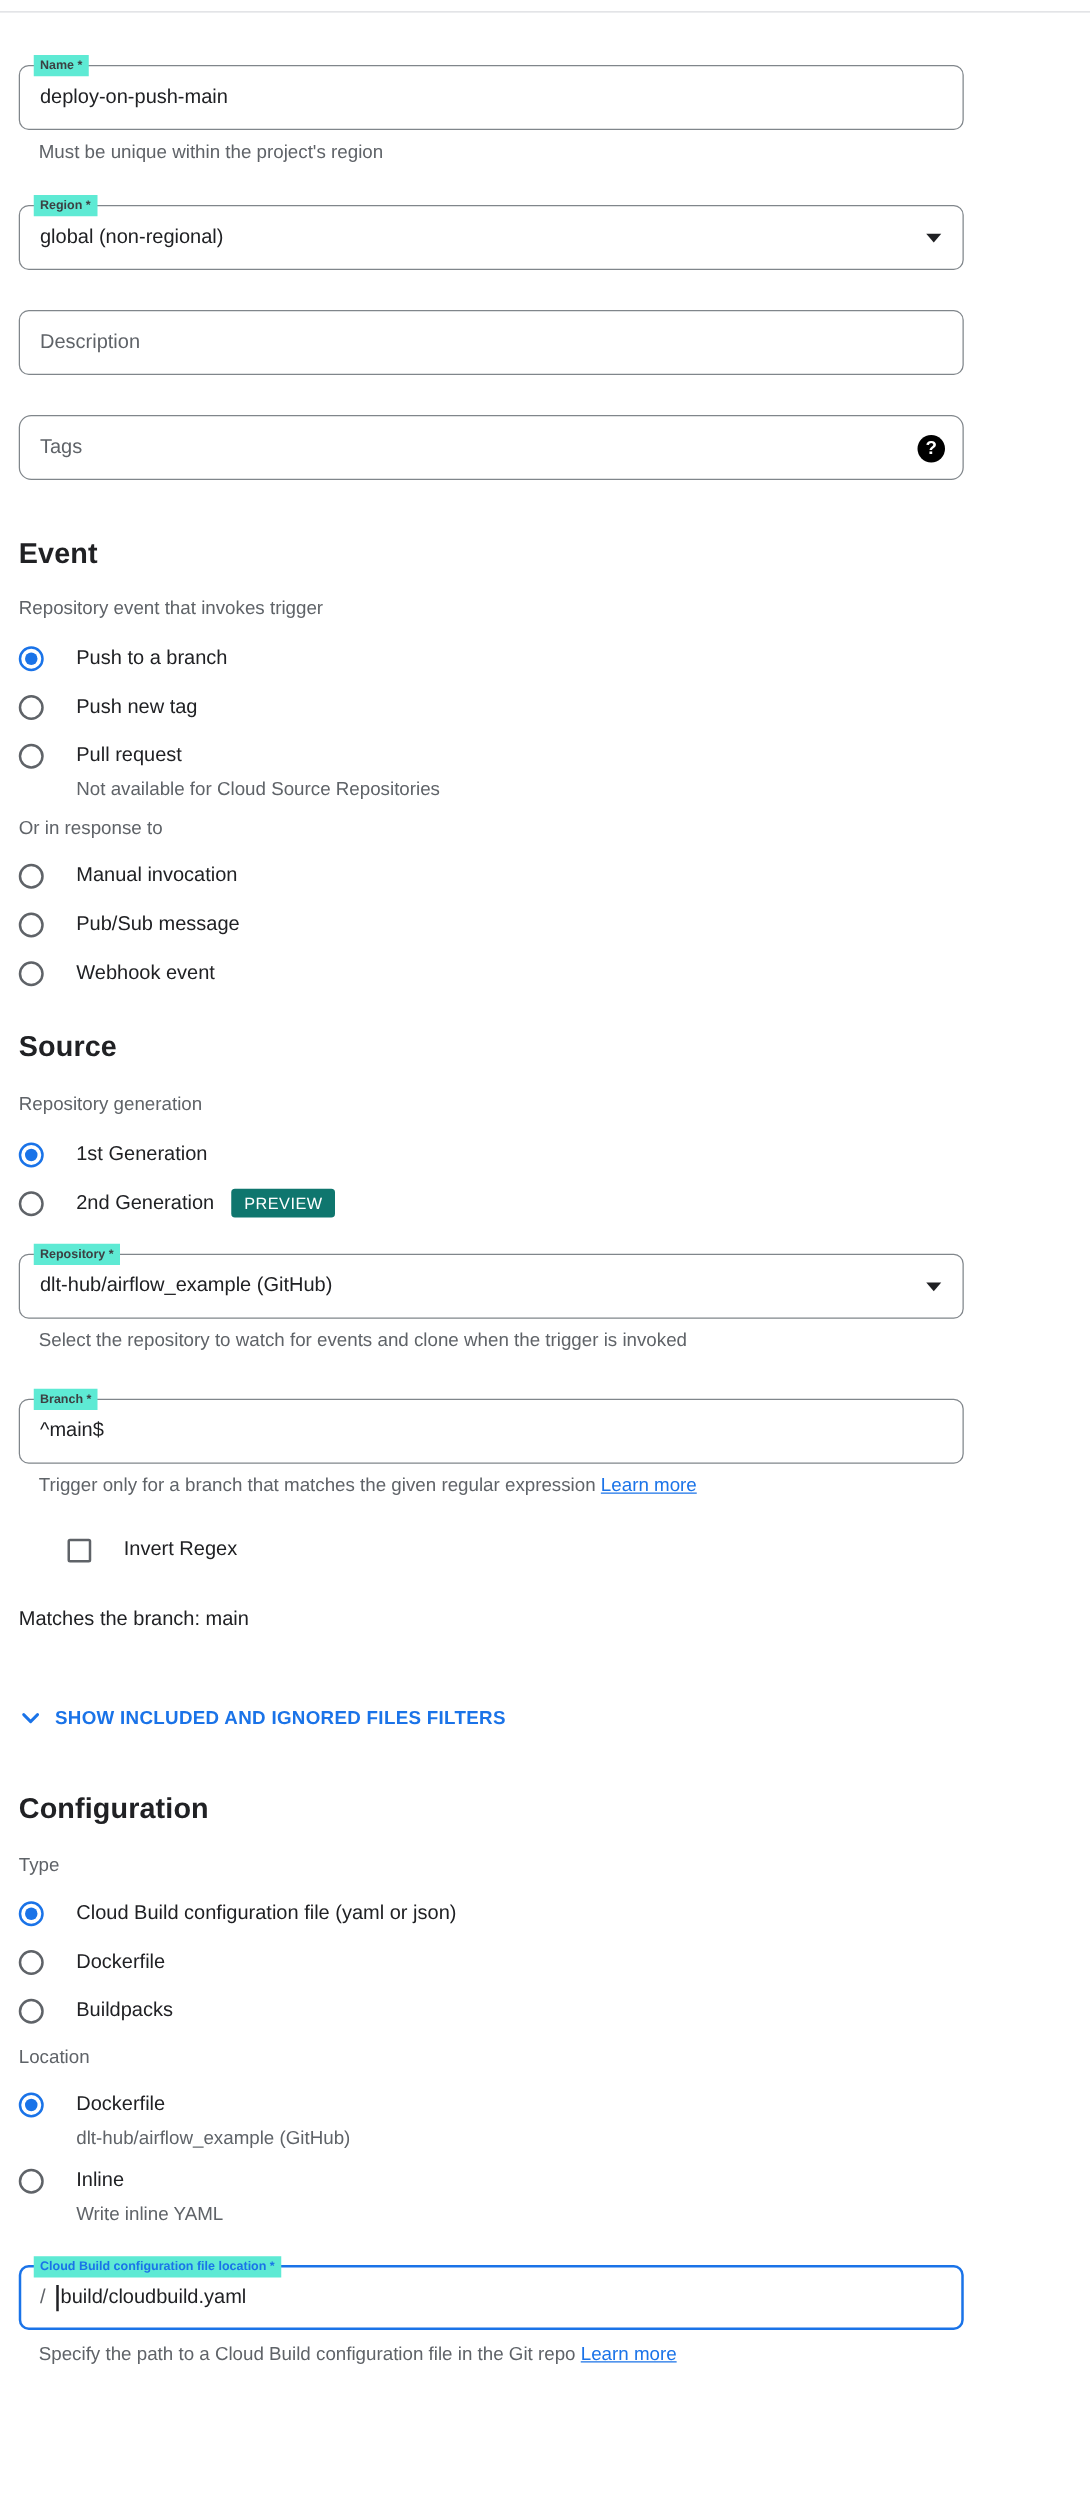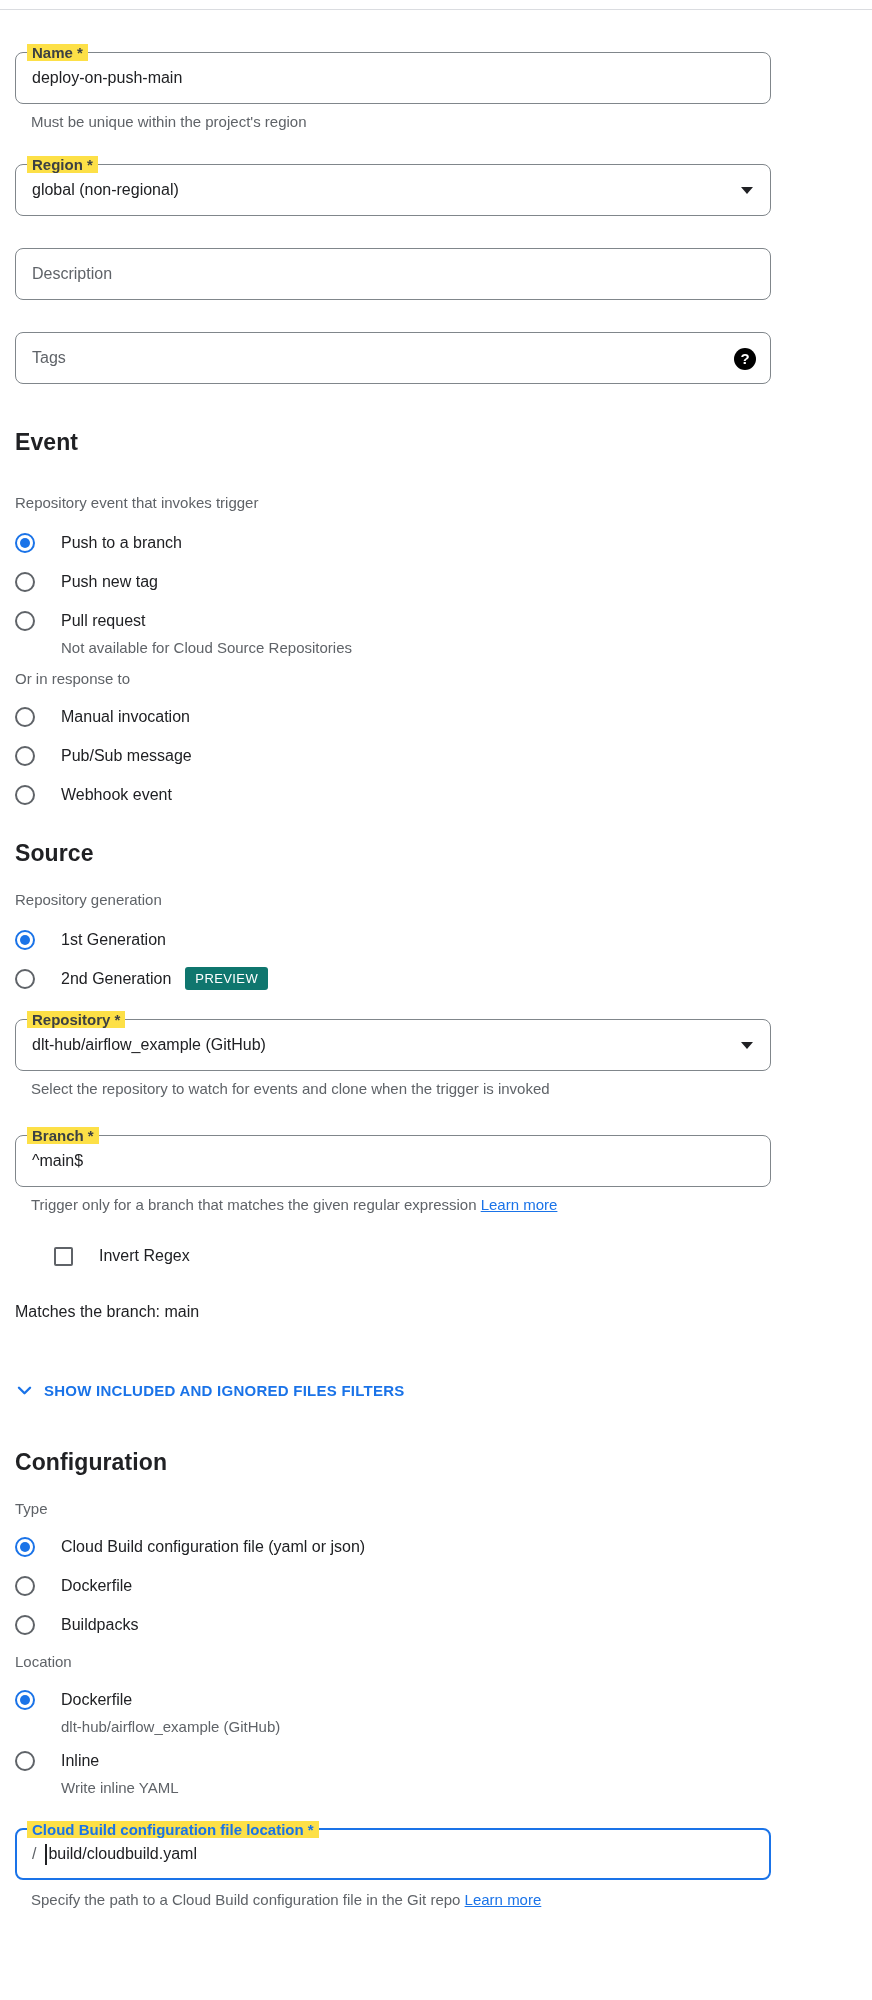--- a/index.html
+++ b/index.html
@@ -16,22 +16,22 @@
   
   .field {
     position: relative;
     width: 756px; height: 52px;
     border: 1px solid #80868b;
     border-radius: 8px;
     background: #fff;
   }
   .field-label {
     position: absolute; top: -9px; left: 11px;
-    background: #fde047; padding: 0 5px;
-    font-size: 15px; font-weight: 700; color: #3c4043;
+    background: #5eead4; padding: 0 5px;
+    font-size: 10px; font-weight: 700; color: #3c4043;
     line-height: 17px; white-space: nowrap;
   }
   .field input {
     width: 100%; height: 100%;
     border: none; outline: none; background: transparent;
     border-radius: 8px;
     padding: 0 16px;
     font-family: inherit; font-size: 16px; color: #202124;
   }
   .field input::placeholder { color: #5f6368; opacity: 1; }
@@ -108,23 +108,23 @@
     display: flex; align-items: center;
     color: #1a73e8; font-size: 15px; font-weight: 700; letter-spacing: 0.25px;
     cursor: pointer;
   }
   .filters-link svg { margin-right: 10px; }
 
   
   .mt-name { margin-top: 42px; }
   .mt-region { margin-top: 34px; }
   .mt-desc { margin-top: 32px; }
-  .mt-tags { margin-top: 32px; }
+  .mt-tags { margin-top: 32px; border-radius: 10px; }
   .mt-event-h { margin-top: 44px; }
-  .mt-subtitle { margin-top: 38px; }
+  .mt-subtitle { margin-top: 22px; }
   .mt-radios { margin-top: 20px; }
   .mt-orlabel { margin-top: 12px; margin-bottom: 18px; }
   .mt-source-h { margin-top: 32px; }
   .mt-genlabel { margin-top: 24px; margin-bottom: 20px; }
   .mt-repo-field { margin-top: 28px; }
   .mt-branch-field { margin-top: 38px; }
   .mt-invert { margin-top: 34px; }
   .mt-matches { margin-top: 34px; }
   .mt-filters { margin-top: 60px; }
   .mt-config-h { margin-top: 48px; }

